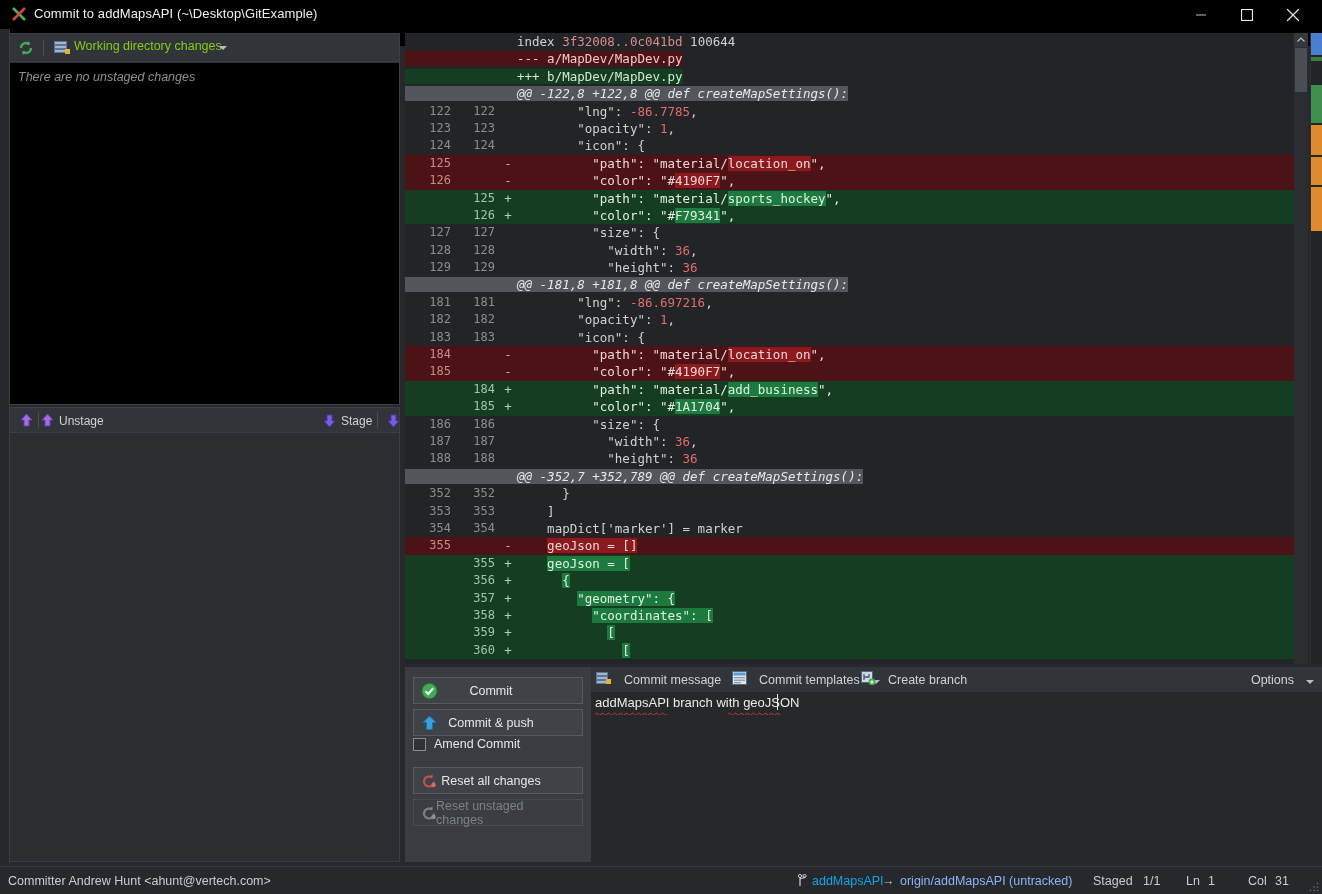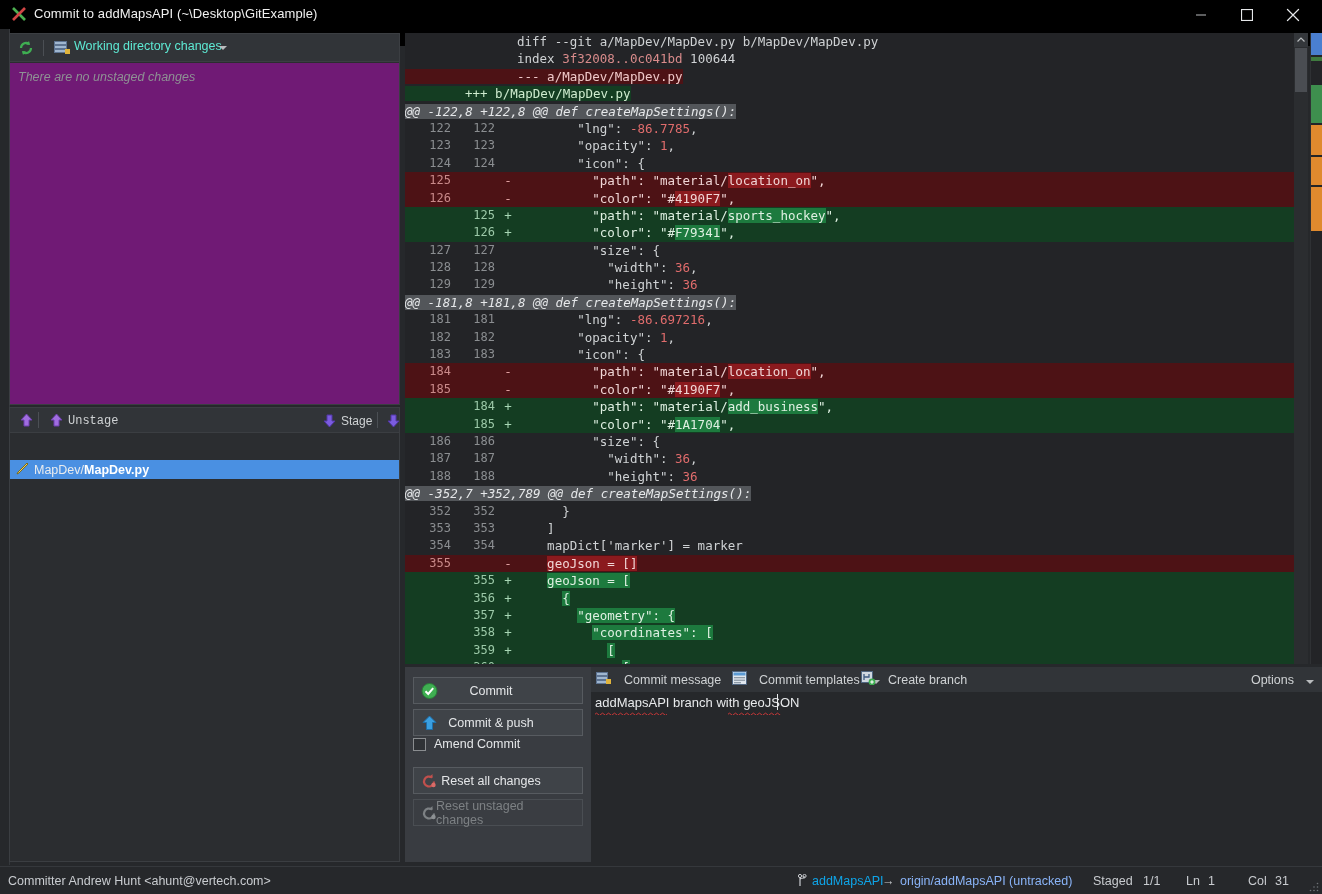--- a/index.html
+++ b/index.html
@@ -17,26 +17,26 @@
   .winbtn svg{position:absolute;left:50%;top:50%;transform:translate(-50%,-50%);}
   #btn-min{left:1178px;} #btn-max{left:1224px;} #btn-close{left:1270px;}
 
   
   .leftgutter{position:absolute;left:0;top:29px;width:9px;height:836px;background:#26282b;
       border-right:1px solid #35383c;}
   .unstaged-panel{position:absolute;left:9px;top:33px;width:391px;height:372px;
       background:#2b2d30;border:1px solid #3b3e42;box-sizing:border-box;}
   .unstaged-toolbar{position:absolute;left:0;top:0;width:100%;height:28px;
       background:#313438;border-bottom:1px solid #3b3e42;box-sizing:border-box;}
-  .unstaged-body{position:absolute;left:0;top:29px;right:0;bottom:0;background:#701a75;}
+  .unstaged-body{position:absolute;left:0;top:29px;right:0;bottom:0;background:#000000;}
   .no-changes{position:absolute;left:8px;top:7px;font-style:italic;font-size:12.5px;color:#8e9194;}
   .tb-refresh{position:absolute;left:7px;top:5px;width:18px;height:18px;}
   .tb-sep{position:absolute;top:6px;width:1px;height:16px;background:#4b4f54;}
   .wd-icon{position:absolute;left:44px;top:6px;width:17px;height:15px;}
-  .wd-label{position:absolute;left:64px;top:5px;font-size:12.5px;color:#5eead4;}
+  .wd-label{position:absolute;left:64px;top:5px;font-size:12.5px;color:#84cc16;}
   .caret{width:0;height:0;border-left:4px solid transparent;border-right:4px solid transparent;
       border-top:4px solid #b9bcbe;position:absolute;}
 
   
   .staged-panel{position:absolute;left:9px;top:407px;width:391px;height:455px;
       background:#2b2d30;border:1px solid #3b3e42;box-sizing:border-box;}
   .staged-toolbar{position:absolute;left:0;top:0;width:100%;height:25px;background:#313438;
       border-bottom:1px solid #3b3e42;box-sizing:border-box;}
   .stg-btn{position:absolute;top:3px;height:19px;display:flex;align-items:center;gap:4px;
       padding:0 3px;border-radius:2px;cursor:default;}
@@ -64,22 +64,22 @@
   .ctx .tx{color:#cfd2d4;}
   .meta{color:#cfd2d4;padding-left:112px;}
   .meta .num{color:#d98b8b;}
   .rm{background:#4d1215;}
   .rm .ln{color:#c98a8a;} .rm .tx{color:#f0d6d6;} .rm .sg{color:#e0a0a0;}
   .ad{background:#143d22;}
   .ad .ln{color:#9cc9a8;} .ad .tx{color:#dff0e2;} .ad .sg{color:#a9d7b6;}
   .hl-rm{background:#8b1a1e;}
   .hl-ad{background:#1d7a3e;}
   .file-rm{background:#4d1215;color:#f0c9c9;padding-left:112px;}
-  .file-ad{background:#143d22;color:#cfeccf;padding-left:60px;}
-  .hunk{background:#53565a;color:#e6e8ea;font-style:italic;}
+  .file-ad{background:#143d22;color:#cfeccf;padding-left:112px;}
+  .hunk{background:#53565a;color:#e6e8ea;font-style:italic;padding-left:112px;}
   .num{color:#e06c6c;}
 
   
   .diff-sb{position:absolute;left:1294px;top:33px;width:14px;height:631px;background:#2b2d30;}
   .sb-up{position:absolute;left:0;top:0;width:14px;height:14px;background:#34373b;}
   .sb-thumb{position:absolute;left:1px;top:15px;width:12px;height:44px;background:#4a4d52;}
   .minimap{position:absolute;left:1310px;top:33px;width:12px;height:631px;background:#232427;
       border-left:1px solid #2f3134;}
   .mm{position:absolute;left:0;width:12px;}
 
@@ -173,54 +173,45 @@
   </div>
 
   <div class="staged-panel">
     <div class="staged-toolbar">
       <div class="stg-btn" style="left:6px;">
         <svg width="15" height="15" viewBox="0 0 15 15">
           <path d="M7.5 1 L13 7 L10 7 L10 13 L5 13 L5 7 L2 7 Z" fill="#a06de0" stroke="#6f3fb0"></path>
         </svg>
       </div>
       <div class="tb-sep" style="left:28px;top:4px;"></div>
-      <div class="stg-btn" style="left:36px;font-family:Liberation Mono, monospace;">
+      <div class="stg-btn" style="left:27px;">
         <svg width="15" height="15" viewBox="0 0 15 15">
           <path d="M7.5 1 L13 7 L10 7 L10 13 L5 13 L5 7 L2 7 Z" fill="#a06de0" stroke="#6f3fb0"></path>
         </svg>
         <span class="lbl">Unstage</span>
       </div>
       <div class="stg-btn" style="left:309px;">
         <svg width="15" height="15" viewBox="0 0 15 15">
           <path d="M7.5 14 L2 8 L5 8 L5 2 L10 2 L10 8 L13 8 Z" fill="#7b5ce0" stroke="#5337a8"></path>
         </svg>
         <span class="lbl">Stage</span>
       </div>
       <div class="tb-sep" style="left:367px;top:4px;"></div>
       <div class="stg-btn" style="left:373px;">
         <svg width="15" height="15" viewBox="0 0 15 15">
           <path d="M7.5 14 L2 8 L5 8 L5 2 L10 2 L10 8 L13 8 Z" fill="#7b5ce0" stroke="#5337a8"></path>
         </svg>
       </div>
     </div>
 
 
-    <div class="file-row">
-      <span>
-        <svg width="13" height="13" viewBox="0 0 13 13">
-          <path d="M1 12 L3 11 L12 2 L11 1 L2 10 Z" fill="#e8d06a" stroke="#7a6a20"></path>
-        </svg>
-      </span>
-      <span class="fname"><span>MapDev/</span><b>MapDev.py</b></span>
-    </div>
   </div>
 
   <div class="diffpane">
     <div class="diff" id="diff-body">
-        <div class="dl"><span class="meta">diff --git a/MapDev/MapDev.py b/MapDev/MapDev.py</span></div>
         <div class="dl"><span class="meta">index <span class="num">3f32008..0c041bd</span> 100644</span></div>
         <div class="dl"><span class="file-rm">--- a/MapDev/MapDev.py</span></div>
         <div class="dl"><span class="file-ad">+++ b/MapDev/MapDev.py</span></div>
         <div class="dl"><span class="hunk">@@ -122,8 +122,8 @@ def createMapSettings():</span></div>
         <div class="dl ctx"><span class="ln ln1">122</span><span class="ln ln2">122</span><span class="sg"></span><span class="tx">        "lng": <span class="num">-86.7785</span>,</span></div>
         <div class="dl ctx"><span class="ln ln1">123</span><span class="ln ln2">123</span><span class="sg"></span><span class="tx">        "opacity": <span class="num">1</span>,</span></div>
         <div class="dl ctx"><span class="ln ln1">124</span><span class="ln ln2">124</span><span class="sg"></span><span class="tx">        "icon": {</span></div>
         <div class="dl rm"><span class="ln ln1">125</span><span class="ln ln2"></span><span class="sg">-</span><span class="tx">          "path": "material/<span class="hl-rm">location_on</span>",</span></div>
         <div class="dl rm"><span class="ln ln1">126</span><span class="ln ln2"></span><span class="sg">-</span><span class="tx">          "color": "#<span class="hl-rm">4190F7</span>",</span></div>
         <div class="dl ad"><span class="ln ln1"></span><span class="ln ln2">125</span><span class="sg">+</span><span class="tx">          "path": "material/<span class="hl-ad">sports_hockey</span>",</span></div>

